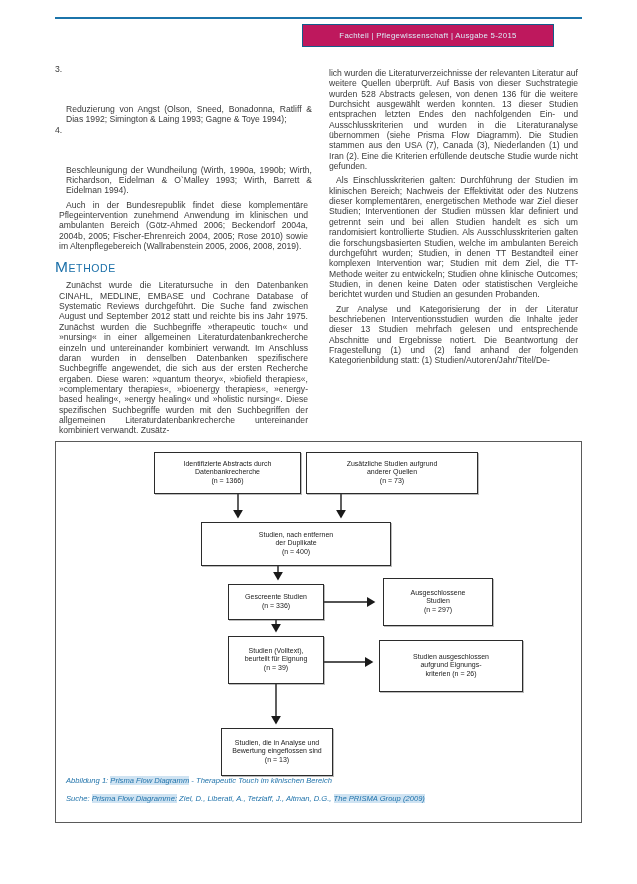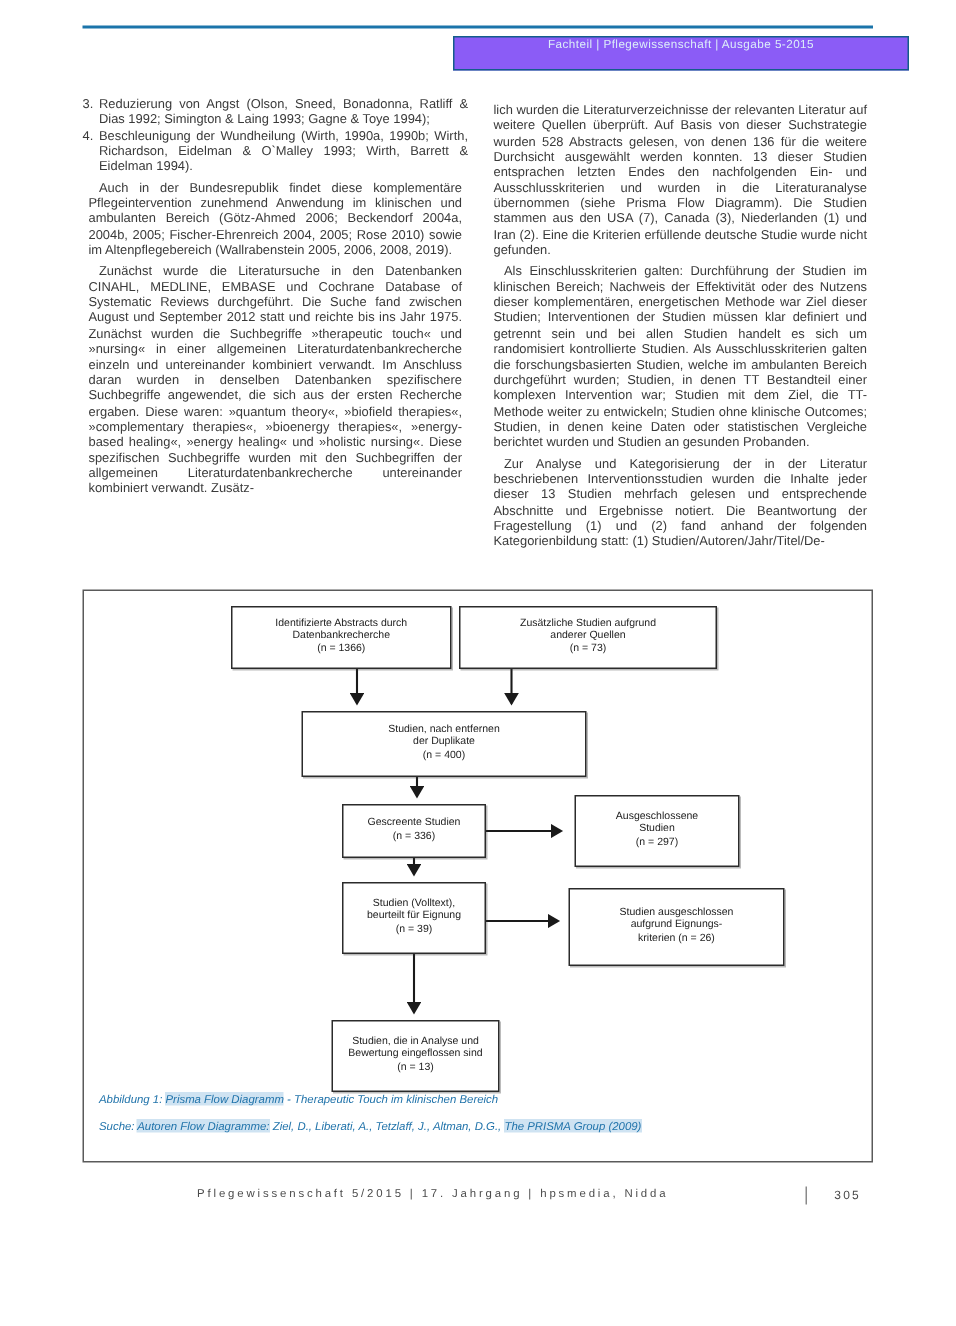--- a/index.html
+++ b/index.html
@@ -3,39 +3,39 @@
 <meta charset="utf-8">
 <style>
   html,body{margin:0;padding:0;}
   body{
     width:637px;height:884px;background:#ffffff;overflow:hidden;
     font-family:"Liberation Sans", sans-serif;color:#3a3a3a;
   }
   .page{width:527px;margin:0 auto;position:relative;}
   .top-rule{margin-top:17px;height:2px;background:#1b74aa;}
   .header-bar{
-    margin-top:5px;margin-left:247px;width:304px;height:23px;
-    background:#8b5cf6;border:1px solid #135d8b;box-sizing:border-box;
-    display:flex;justify-content:center;
+    margin-top:5px;margin-left:247px;width:252px;height:23px;
+    background:#be185d;border:1px solid #135d8b;box-sizing:border-box;
+    display:flex;align-items:center;justify-content:center;
   }
   .header-bar span{font-size:7.8px;color:#dcedf9;letter-spacing:.3px;}
   .columns{display:flex;gap:13px;margin-top:17px;}
   .col{width:257px;font-size:8.6px;line-height:10.35px;text-align:justify;}
   .col p{margin:4px;}
   .indent{text-indent:7px;}
   .li{display:flex;margin:0;}
   .li .num{flex:none;width:11px;}
-  .li .txt{flex:1;text-align:justify;}
+  .li .txt{flex:1;text-align:justify;margin-top:40px;}
   .heading{
     margin:9px 0 5px 0;color:#1a6fa8;text-transform:uppercase;
     font-size:10.5px;letter-spacing:.6px;line-height:14px;font-weight:400;
   }
   .heading::first-letter{font-size:15.5px;}
   .figure-frame{
-    margin-top:23px;border:1px solid #5a5a5a;height:382px;position:relative;
+    margin-top:1px;border:1px solid #5a5a5a;height:382px;position:relative;
     box-sizing:border-box;
   }
   .node{
     position:absolute;background:#fff;border:1px solid #2b2b2b;
     box-shadow:1px 1px 0 rgba(60,60,60,.35);
     display:flex;align-items:center;justify-content:center;
     text-align:center;font-size:7px;line-height:8.6px;color:#222;
     white-space:pre-line;box-sizing:border-box;padding:2px;
   }
   .arrows{position:absolute;left:0;top:0;}
@@ -73,20 +73,21 @@
     <div class="col">
       <div class="li">
         <span class="num">3.</span>
         <span class="txt">Reduzierung von Angst (Olson, Sneed, Bonadonna, Ratliff &amp; Dias 1992; Simington &amp; Laing 1993; Gagne &amp; Toye 1994);</span>
       </div>
       <div class="li">
         <span class="num">4.</span>
         <span class="txt">Beschleunigung der Wundheilung (Wirth, 1990a, 1990b; Wirth, Richardson, Eidelman &amp; O`Malley 1993; Wirth, Barrett &amp; Eidelman 1994).</span>
       </div>
       <p class="indent">Auch in der Bundesrepublik findet diese komplementäre Pflegeintervention zunehmend Anwendung im klinischen und ambulanten Bereich (Götz-Ahmed 2006; Beckendorf 2004a, 2004b, 2005; Fischer-Ehrenreich 2004, 2005; Rose 2010) sowie im Altenpflegebereich (Wallrabenstein 2005, 2006, 2008, 2019).</p>
+      <h2 class="heading">Methode</h2>
       <p class="indent">Zunächst wurde die Literatursuche in den Datenbanken CINAHL, MEDLINE, EMBASE und Cochrane Database of Systematic Reviews durchgeführt. Die Suche fand zwischen August und September 2012 statt und reichte bis ins Jahr 1975. Zunächst wurden die Suchbegriffe »therapeutic touch« und »nursing« in einer allgemeinen Literaturdatenbankrecherche einzeln und untereinander kombiniert verwandt. Im Anschluss daran wurden in denselben Datenbanken spezifischere Suchbegriffe angewendet, die sich aus der ersten Recherche ergaben. Diese waren: »quantum theory«, »biofield therapies«, »complementary therapies«, »bioenergy therapies«, »energy-based healing«, »energy healing« und »holistic nursing«. Diese spezifischen Suchbegriffe wurden mit den Suchbegriffen der allgemeinen Literaturdatenbankrecherche untereinander kombiniert verwandt. Zusätz-</p>
     </div>
 
     <div class="col">
       <p>lich wurden die Literaturverzeichnisse der relevanten Literatur auf weitere Quellen überprüft. Auf Basis von dieser Suchstrategie wurden 528 Abstracts gelesen, von denen 136 für die weitere Durchsicht ausgewählt werden konnten. 13 dieser Studien entsprachen letzten Endes den nachfolgenden Ein- und Ausschlusskriterien und wurden in die Literaturanalyse übernommen (siehe Prisma Flow Diagramm). Die Studien stammen aus den USA (7), Canada (3), Niederlanden (1) und Iran (2). Eine die Kriterien erfüllende deutsche Studie wurde nicht gefunden.</p>
       <p class="indent">Als Einschlusskriterien galten: Durchführung der Studien im klinischen Bereich; Nachweis der Effektivität oder des Nutzens dieser komplementären, energetischen Methode war Ziel dieser Studien; Interventionen der Studien müssen klar definiert und getrennt sein und bei allen Studien handelt es sich um randomisiert kontrollierte Studien. Als Ausschlusskriterien galten die forschungsbasierten Studien, welche im ambulanten Bereich durchgeführt wurden; Studien, in denen TT Bestandteil einer komplexen Intervention war; Studien mit dem Ziel, die TT-Methode weiter zu entwickeln; Studien ohne klinische Outcomes; Studien, in denen keine Daten oder statistischen Vergleiche berichtet wurden und Studien an gesunden Probanden.</p>
       <p class="indent">Zur Analyse und Kategorisierung der in der Literatur beschriebenen Interventionsstudien wurden die Inhalte jeder dieser 13 Studien mehrfach gelesen und entsprechende Abschnitte und Ergebnisse notiert. Die Beantwortung der Fragestellung (1) und (2) fand anhand der folgenden Kategorienbildung statt: (1) Studien/Autoren/Jahr/Titel/De-</p>
     </div>
 
   </div>
@@ -129,24 +130,19 @@
 aufgrund Eignungs-
 kriterien (n = 26)</div>
     <div class="node" style="left:165px;top:286px;width:112px;height:48px;">Studien, die in Analyse und
 Bewertung eingeflossen sind
 (n = 13)</div>
 
     <div class="fig-caption">
       <span>Abbildung 1: </span><span class="hl">Prisma Flow Diagramm</span><span> - Therapeutic Touch im klinischen Bereich</span>
     </div>
     <div class="fig-source">
-      <span>Suche:  </span><span class="hl">Autoren Flow Diagramme:</span><span> Ziel, D., Liberati, A., Tetzlaff, J., Altman, D.G., </span><span class="hl">The PRISMA Group (2009)</span>
+      <span>Suche:  </span><span class="hl">Prisma Flow Diagramme:</span><span> Ziel, D., Liberati, A., Tetzlaff, J., Altman, D.G., </span><span class="hl">The PRISMA Group (2009)</span>
     </div>
 
   </div>
 
-  <div class="footer">
-    <div class="footer-text">Pflegewissenschaft 5/2015 | 17. Jahrgang | hpsmedia, Nidda</div>
-    <span class="footer-divider"></span>
-    <span class="page-num">305</span>
-  </div>
 
 </div>
 
 </body></html>

